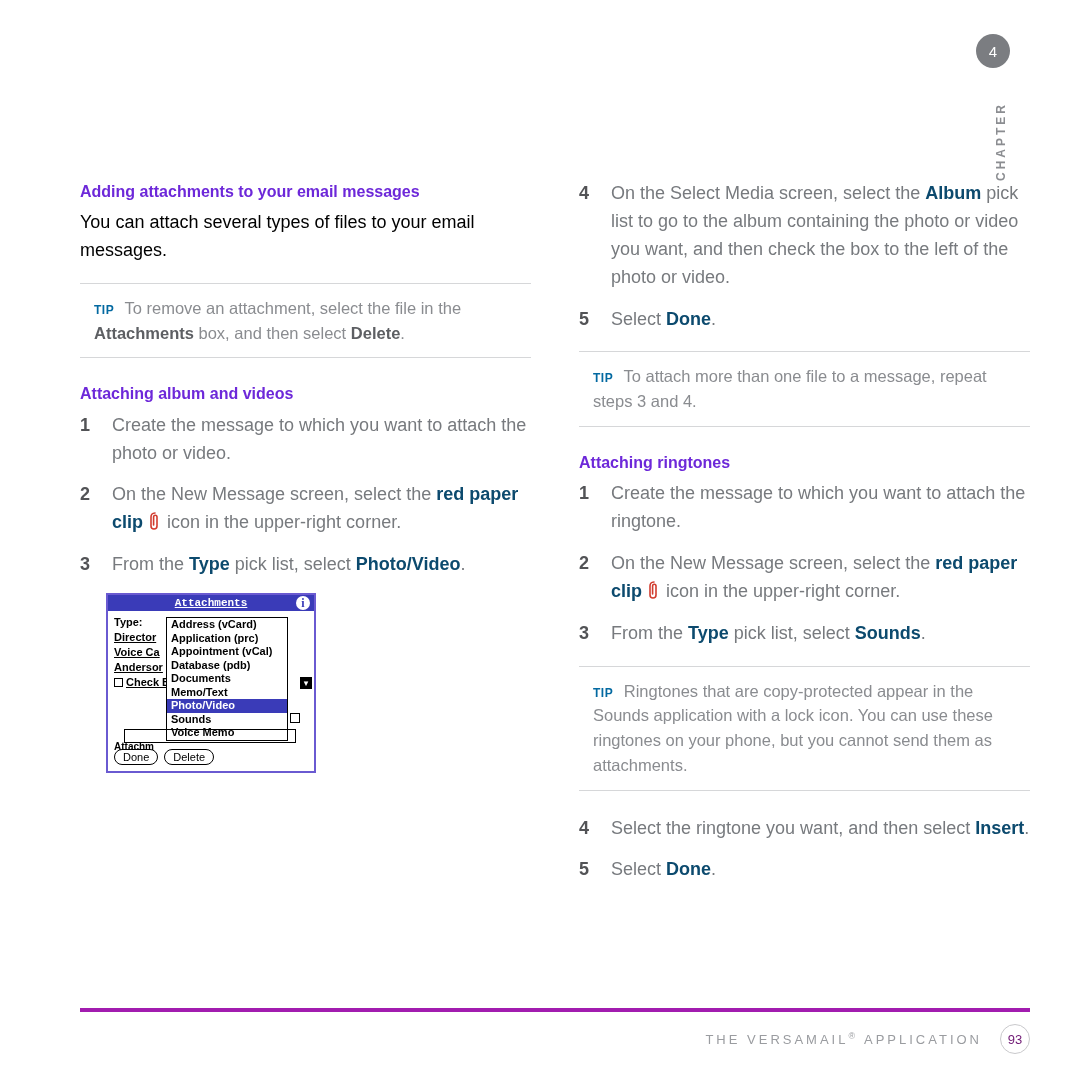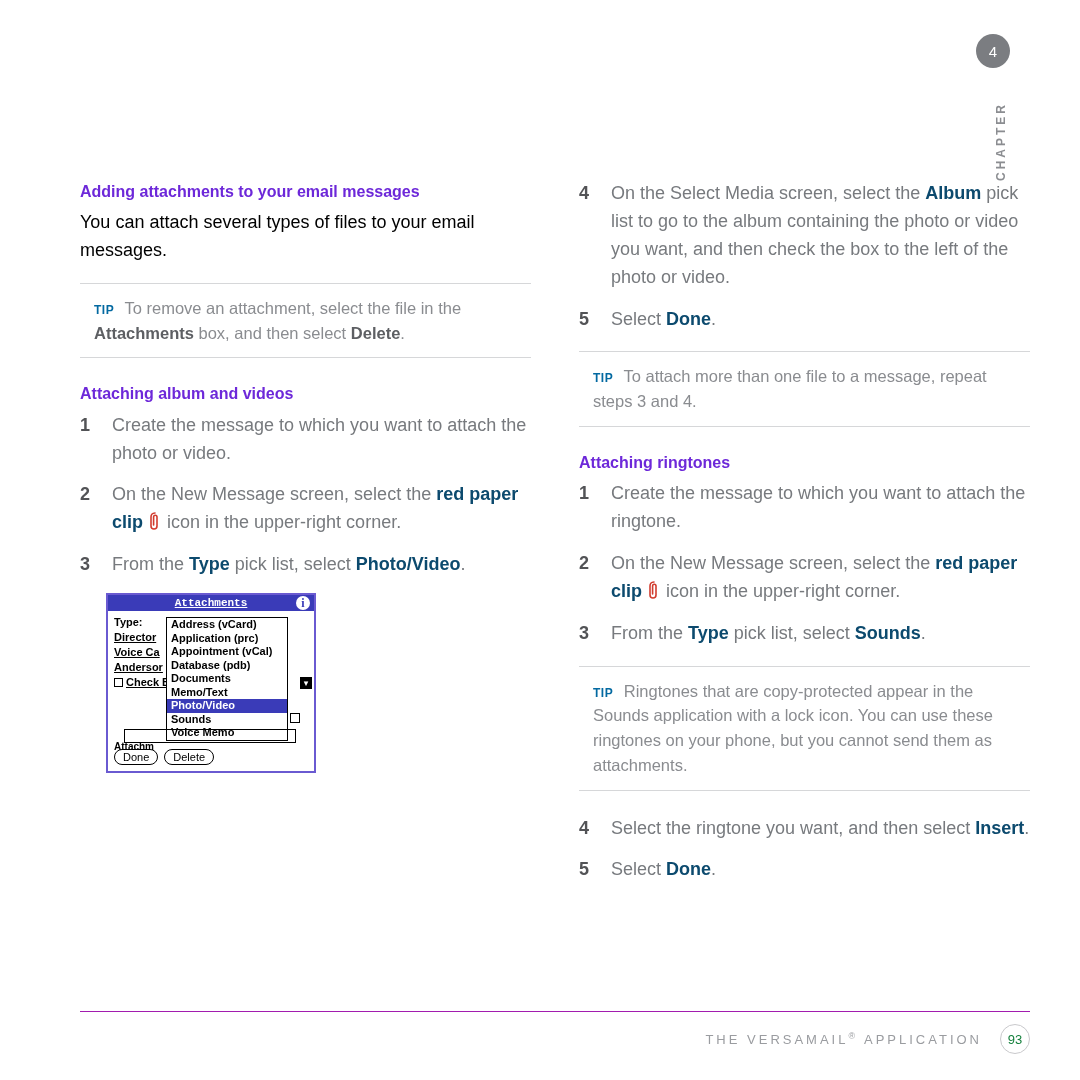--- a/index.html
+++ b/index.html
@@ -98,28 +98,28 @@
   .scroll-nub { position:absolute; right:2px; top:66px; width:12px; height:12px; background:#000; color:#fff; font-size:9px; display:flex; align-items:center; justify-content:center;}
   .attach-label { position:absolute; left:6px; top:102px; font-weight:bold; font-size:10px;margin-top:28px;}
   .picklist-outline { position:absolute; right:14px; top:102px; width:10px; height:10px; border:1px solid #000;}
   .empty-box { position:absolute; left:16px; top:118px; width:172px; height:14px; border:1px solid #000;}
   .shot-buttons { position:absolute; left:6px; bottom:6px; display:flex; gap:6px;}
   .shot-btn { border:1px solid #000; border-radius:8px; padding:0 8px; font-size:11px; line-height:14px;}
 
   
   .footer {
     position: absolute; left: 80px; right: 50px; bottom: 26px;
-    border-top: 1px solid #a21caf; padding-top: 12px;
+    border-top: 4px solid #a21caf; padding-top: 12px;
     display: flex; justify-content: flex-end; align-items: center; gap: 18px;
     color: #9a9ca0; letter-spacing: 3px; font-size: 13px;
   }
   .page-circ {
     width: 30px; height: 30px; border: 1px solid #c9c9cc; border-radius: 50%;
     display: flex; align-items: center; justify-content: center;
-    color: #15803d; letter-spacing: 0; font-size: 13px;
+    color: #701a75; letter-spacing: 0; font-size: 13px;
   }
   .reg { font-size: 9px; vertical-align: super; }
 </style>
 </head>
 <body>
 
 <div class="header-zone">
   <div class="chapter-badge">4</div>
   <div class="chapter-label">CHAPTER</div>
 </div>

